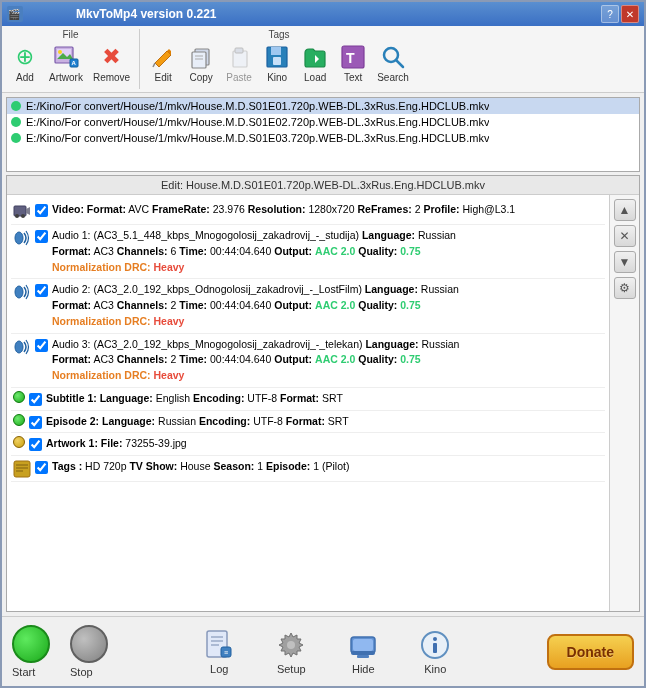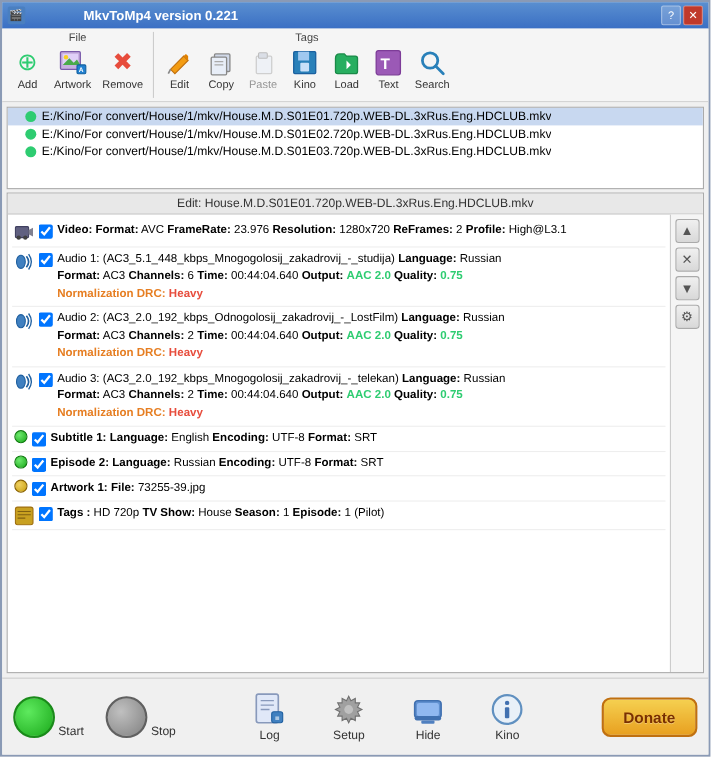--- a/index.html
+++ b/index.html
@@ -139,21 +139,21 @@
     }
     .file-list {
       border: 1px solid #aaa;
       background: white;
       height: 75px;
       overflow-y: auto;
     }
     .file-item {
       display: flex;
       align-items: center;
-      padding: 2px 16px;
+      padding: 2px 4px;
       gap: 5px;
       font-size: 11px;
       cursor: pointer;
     }
     .file-item.selected {
       background: #c8d8f0;
     }
     .file-item .dot {
       width: 10px;
       height: 10px;
@@ -257,22 +257,22 @@
       align-items: center;
       justify-content: space-between;
       padding: 5px 10px;
     }
     .bottom-left {
       display: flex;
       gap: 20px;
     }
     .bottom-btn {
       display: flex;
-      flex-direction: row;
-      align-items: flex-end;
+      flex-direction: column;
+      align-items: flex-start;
       gap: 3px;
       cursor: pointer;
     }
     .circle-btn {
       width: 38px;
       height: 38px;
       border-radius: 50%;
       border: 2px solid #aaa;
       display: flex;
       align-items: center;

